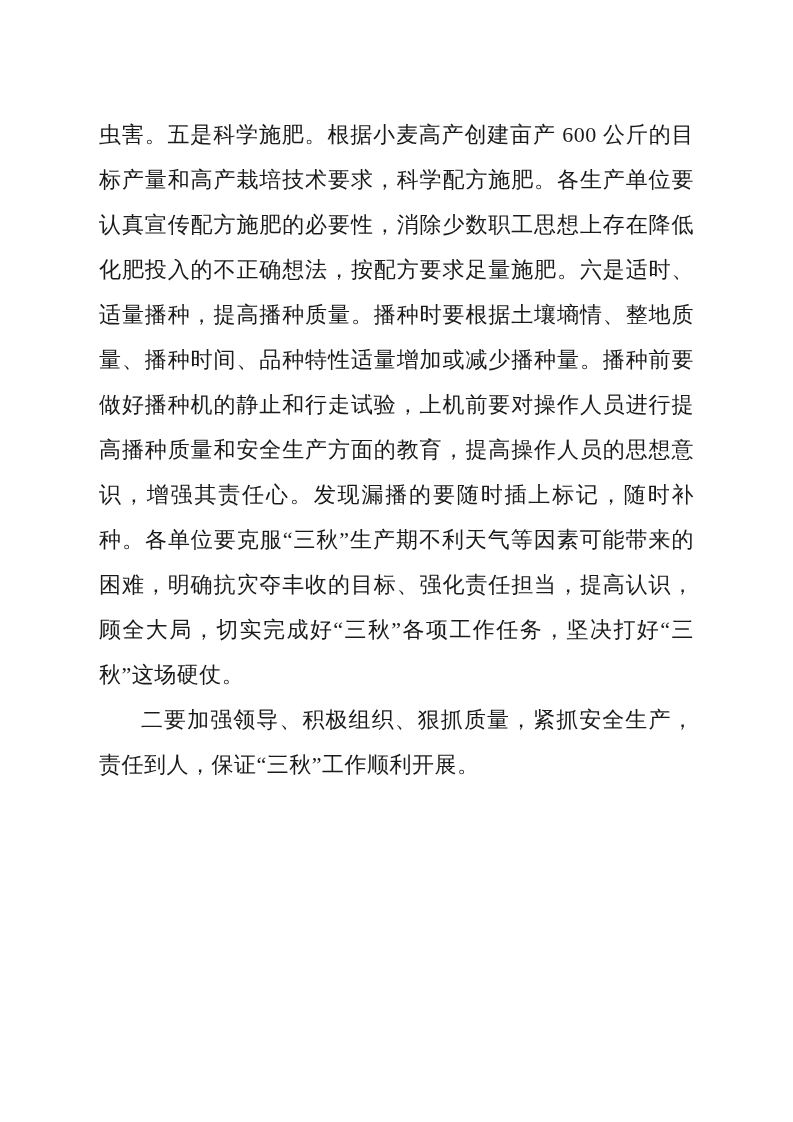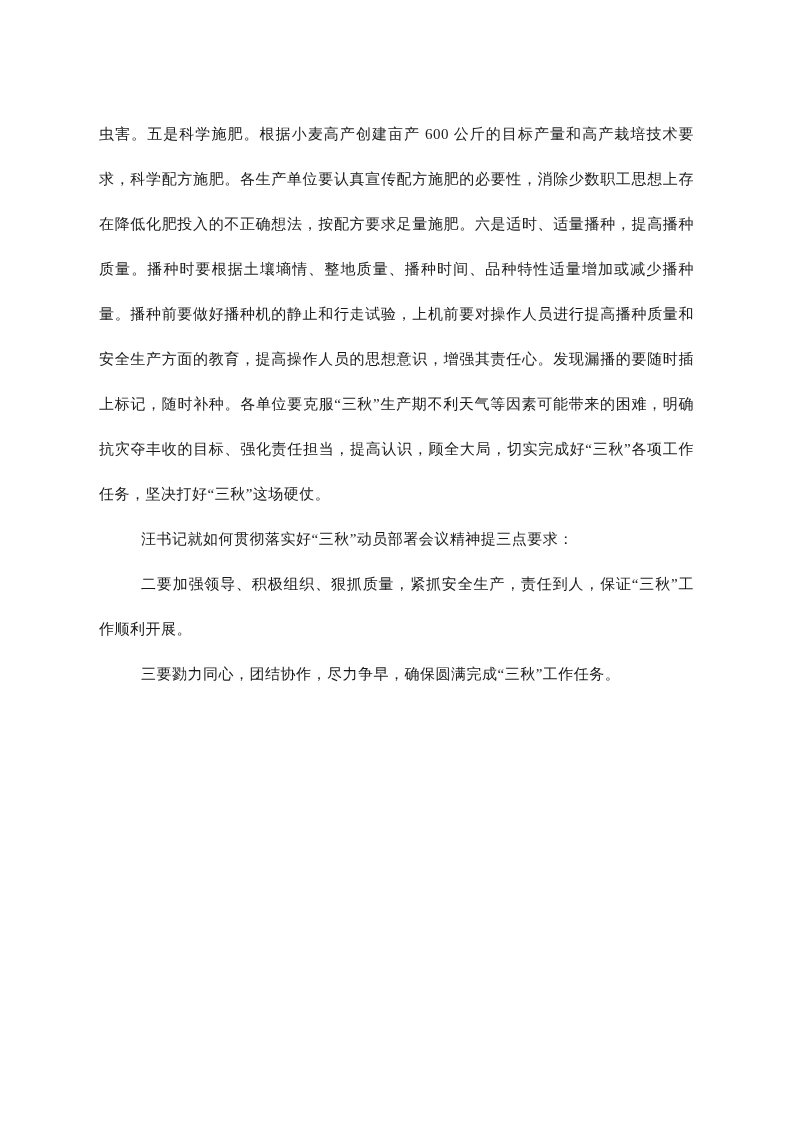--- a/index.html
+++ b/index.html
@@ -25,34 +25,32 @@
   .doc-body {
     position: absolute;
     left: 99px;
     top: 112px;
     width: 595px;
     color: #1a1a1a;
   }
   .doc-body p {
     margin: 0;
     padding: 0;
-    font-size: 15px;
+    font-size: 22px;
     line-height: 45px;
     text-align: justify;
     text-justify: inter-ideograph;
     letter-spacing: 0.5px;
     word-break: break-all;
   }
   .doc-body p.indent {
     text-indent: 42px;
   }
 </style>
 </head>
 <body>
 
 <div class="doc-page">
   <div class="doc-body">
     <p>虫害。五是科学施肥。根据小麦高产创建亩产 600 公斤的目标产量和高产栽培技术要求，科学配方施肥。各生产单位要认真宣传配方施肥的必要性，消除少数职工思想上存在降低化肥投入的不正确想法，按配方要求足量施肥。六是适时、适量播种，提高播种质量。播种时要根据土壤墒情、整地质量、播种时间、品种特性适量增加或减少播种量。播种前要做好播种机的静止和行走试验，上机前要对操作人员进行提高播种质量和安全生产方面的教育，提高操作人员的思想意识，增强其责任心。发现漏播的要随时插上标记，随时补种。各单位要克服“三秋”生产期不利天气等因素可能带来的困难，明确抗灾夺丰收的目标、强化责任担当，提高认识，顾全大局，切实完成好“三秋”各项工作任务，坚决打好“三秋”这场硬仗。</p>
-    <p class="indent">汪书记就如何贯彻落实好“三秋”动员部署会议精神提三点要求：</p>
     <p class="indent">二要加强领导、积极组织、狠抓质量，紧抓安全生产，责任到人，保证“三秋”工作顺利开展。</p>
-    <p class="indent">三要勠力同心，团结协作，尽力争早，确保圆满完成“三秋”工作任务。</p>
   </div>
 </div>
 
 </body></html>

